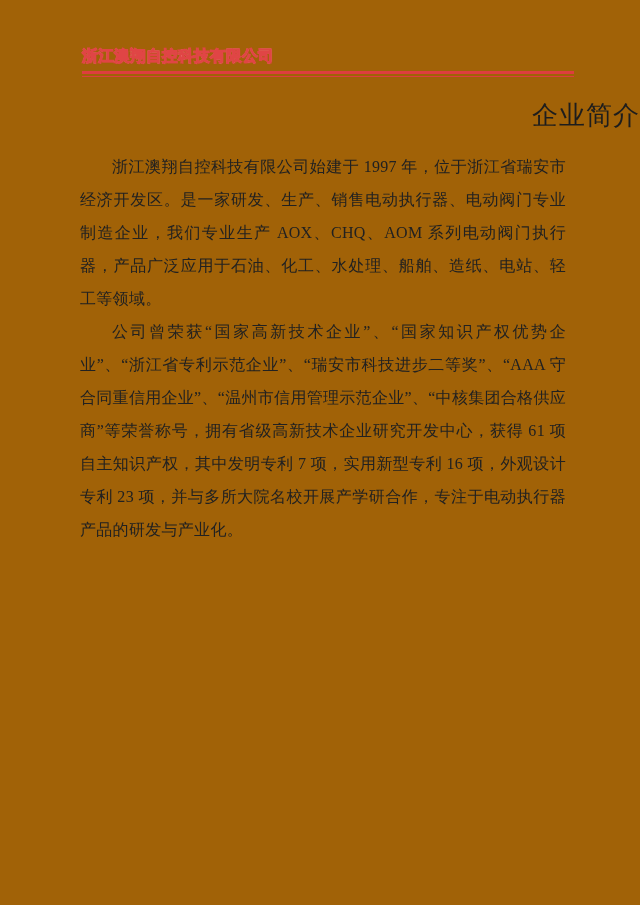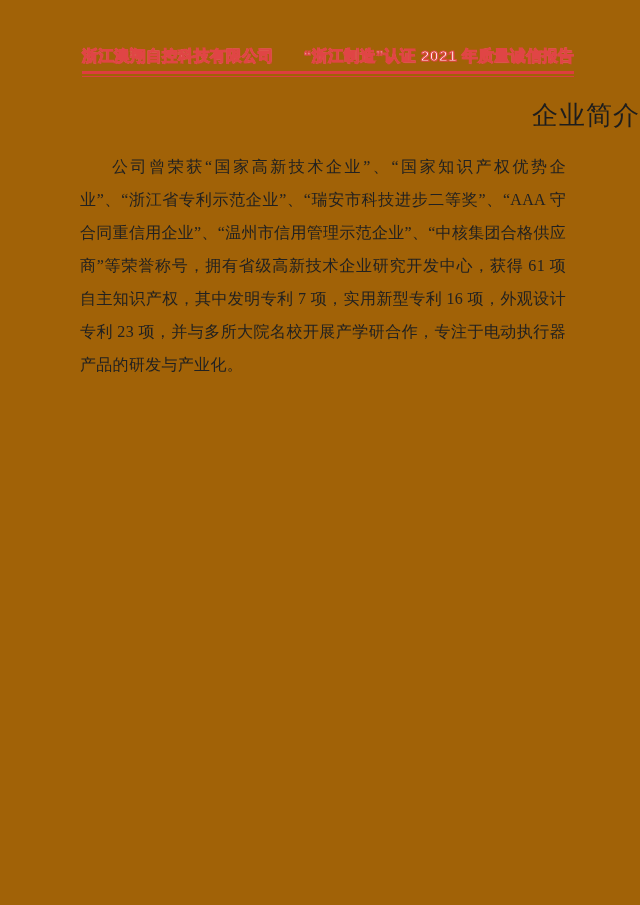--- a/index.html
+++ b/index.html
@@ -73,24 +73,24 @@
   }
 </style>
 </head>
 <body>
 
 <div class="page">
 
   <div class="header">
     <div class="header-row">
       <span>浙江澳翔自控科技有限公司</span>
-      <span>“浙江制造”认证 2021 年质量诚信报告</span>
     </div>
     <div class="header-rule"></div>
   </div>
 
   <div class="title">企业简介</div>
 
   <div class="body-text">
+    <p>浙江澳翔自控科技有限公司始建于 1997 年，位于浙江省瑞安市经济开发区。是一家研发、生产、销售电动执行器、电动阀门专业制造企业，我们专业生产 AOX、CHQ、AOM 系列电动阀门执行器，产品广泛应用于石油、化工、水处理、船舶、造纸、电站、轻工等领域。</p>
     <p>公司曾荣获“国家高新技术企业”、“国家知识产权优势企业”、“浙江省专利示范企业”、“瑞安市科技进步二等奖”、“AAA 守合同重信用企业”、“温州市信用管理示范企业”、“中核集团合格供应商”等荣誉称号，拥有省级高新技术企业研究开发中心，获得 61 项自主知识产权，其中发明专利 7 项，实用新型专利 16 项，外观设计专利 23 项，并与多所大院名校开展产学研合作，专注于电动执行器产品的研发与产业化。</p>
   </div>
 
 </div>
 
 </body></html>

